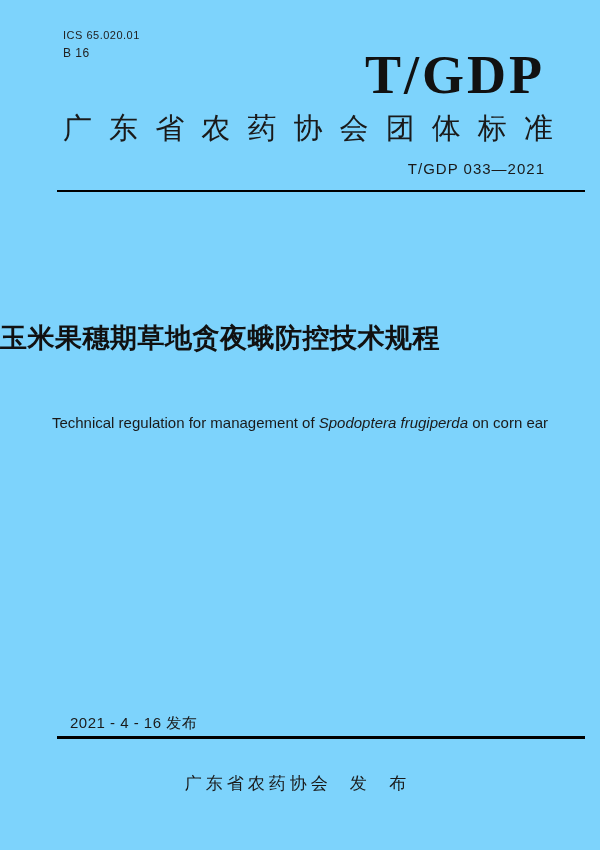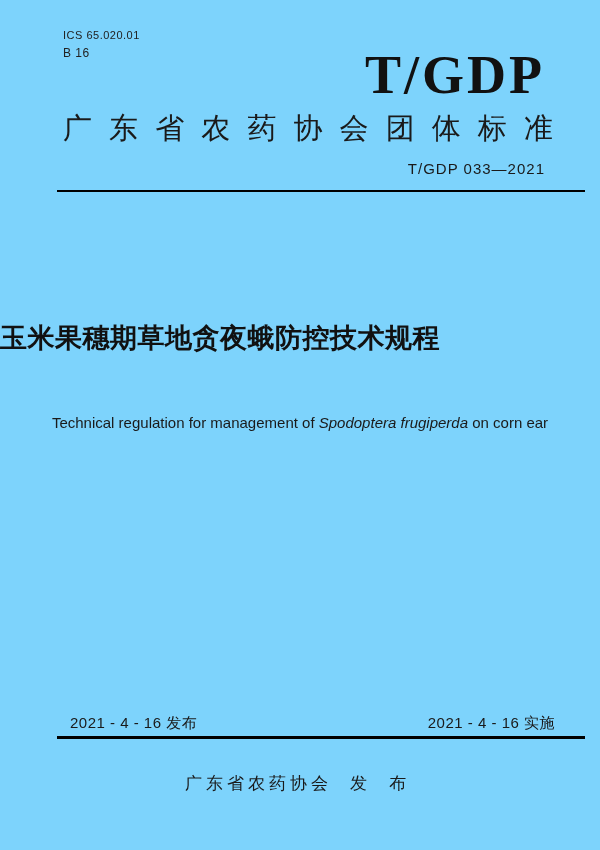--- a/index.html
+++ b/index.html
@@ -119,21 +119,21 @@
   .publisher-row {
     position: absolute;
     left: 0; right: 0;
     top: 772px;
     text-align: center;
     font-size: 17px;
     color: #1a1a1a;
     white-space: nowrap;
   }
   .publisher-row .publisher { letter-spacing: 4px; margin-top: 36px; }
-  .publisher-row .publish-label { letter-spacing: 9px; margin-left: 18px; font-family: Liberation Serif, serif; }
+  .publisher-row .publish-label { letter-spacing: 9px; margin-left: 18px; }
 </style>
 </head>
 <body>
 
 <div class="page">
 
   <div class="ics-block">
     <div class="ics-code">ICS 65.020.01</div>
     <div class="class-code">B 16</div>
   </div>
@@ -159,21 +159,20 @@
   <div class="rule rule-top"></div>
 
   <div class="title-cn">玉米果穗期草地贪夜蛾防控技术规程</div>
 
   <div class="title-en">
     <span>Technical regulation for management of </span><span class="species">Spodoptera frugiperda</span><span> on corn ear</span>
   </div>
 
   <div class="date-row">
     <span class="issue-date">2021 - 4 - 16 发布</span>
-    <span class="implement-date">2021 - 4 - 16 实施</span>
   </div>
 
   <div class="rule rule-bottom"></div>
 
   <div class="publisher-row">
     <span class="publisher">广东省农药协会</span><span class="publish-label">发 布</span>
   </div>
 
 </div>
 

